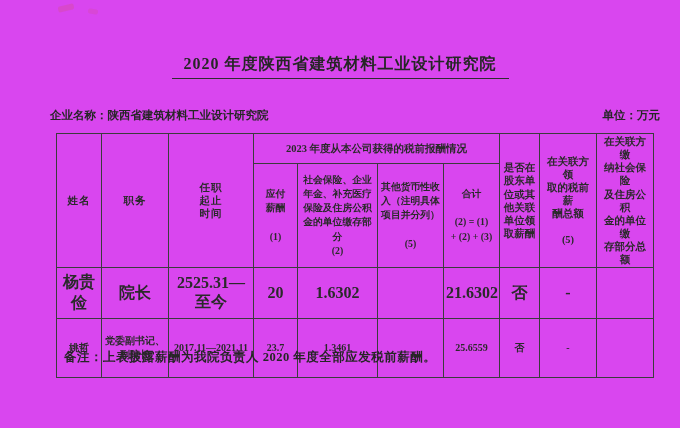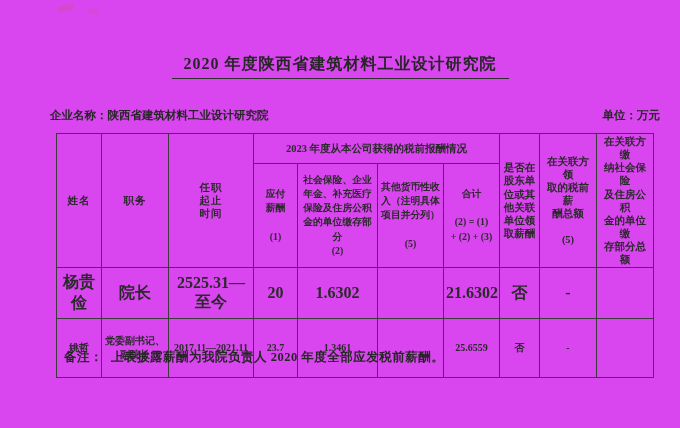--- a/index.html
+++ b/index.html
@@ -36,21 +36,21 @@
     overflow:hidden;
   }
   tr.r-group td{height:22px;font-size:10.5px;line-height:1.25;}
   tr.r-sub td{height:80px;font-size:9.8px;line-height:1.45;}
   td.hdr-big{font-size:11px;letter-spacing:1px;}
   tr.r-d1 td{height:48px;font-size:16px;}
   tr.r-d2 td{height:56px;font-size:10px;line-height:1.4;}
   td.num{font-family:"Liberation Serif","DejaVu Serif",serif;}
 
   .note{position:absolute;left:64px;top:349px;font-size:12.5px;font-weight:bold;letter-spacing:.5px;}
-  .note .nlabel{margin-right:8px;}
+  .note .nlabel{}
 </style>
 </head>
 <body>
 
 <div class="page">
 
   <div class="mark m1"></div>
   <div class="mark m2"></div>
 
   <div class="title-wrap">

